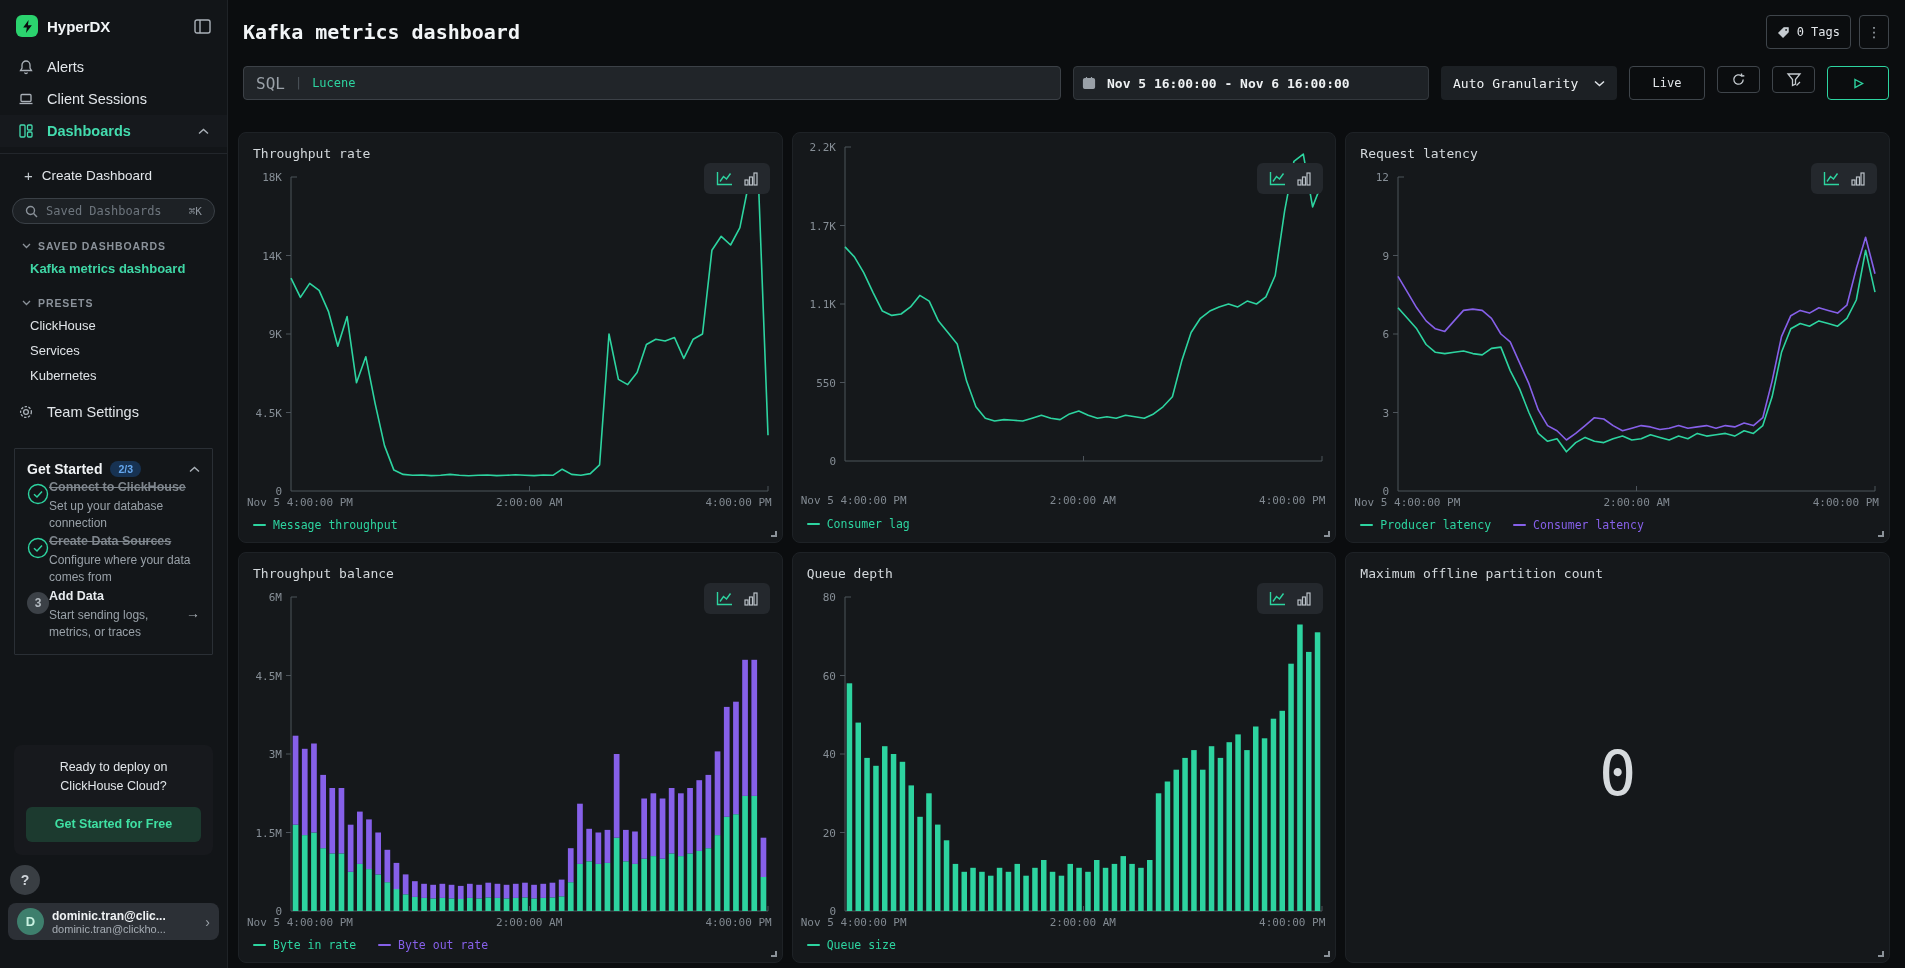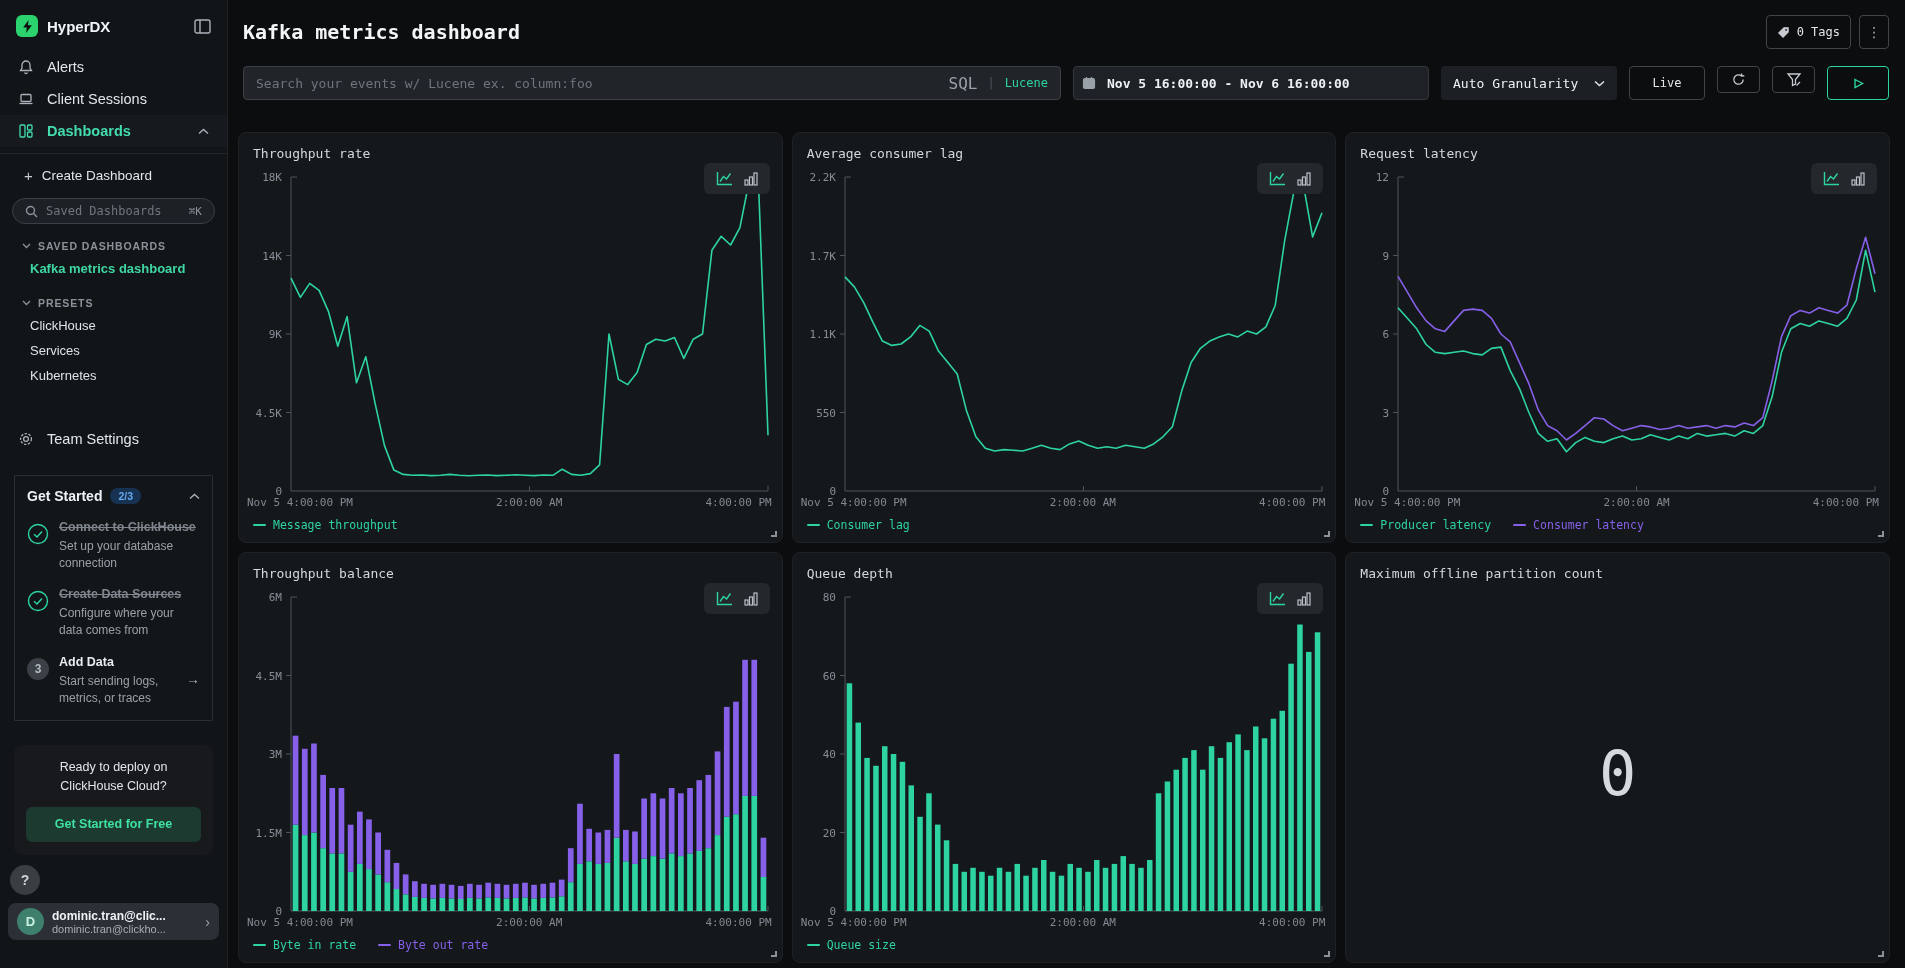--- a/index.html
+++ b/index.html
@@ -17,27 +17,27 @@
   .sb-divider{height:1px;background:#22262b;margin-top:6px}
   .create{display:flex;align-items:center;gap:9px;padding:13px 18px 8px 24px;font-size:13.5px;color:#e2e6ea}
   .plus{color:#c6ccd1;font-size:15px}
   .sb-search{margin:6px 12px 0;display:flex;align-items:center;gap:8px;background:#1d2125;border:1px solid #3a4046;border-radius:999px;padding:5px 12px;color:#6d757d}
   .sb-search input{flex:1;min-width:0;background:none;border:none;outline:none;color:#aeb5bb;font-family:"DejaVu Sans Mono",monospace;font-size:12px}
   .sb-search input::placeholder{color:#6d757d}
   .kbd{font-family:"DejaVu Sans Mono",monospace;font-size:11px;color:#8b929a}
   .sec-head{display:flex;align-items:center;gap:7px;padding:16px 18px 4px 22px;font-size:10.5px;letter-spacing:.9px;color:#8b929a;font-weight:bold}
   .sec-item{padding:5px 18px 5px 30px;font-size:13px;color:#dfe3e7;cursor:pointer}
   .sec-item.active{color:#3fd6a5;font-weight:bold}
-  .team{display:flex;align-items:center;gap:13px;padding:8px 18px;font-size:14.5px;color:#e2e6ea;margin-top:35px}
+  .team{display:flex;align-items:center;gap:13px;padding:8px 18px;font-size:14.5px;color:#e2e6ea;margin-top:8px}
 
   .gs-card{margin:20px 14px 0;border:1px solid #2a2f35;border-radius:1px;padding:12px 12px 14px;background:#131619}
   .gs-head{display:flex;align-items:center;gap:8px;font-weight:bold;font-size:14px;color:#f0f3f5}
   .gs-badge{background:#173252;color:#66a8ef;font-size:10.5px;font-weight:bold;border-radius:999px;padding:2px 8px}
   .gs-head .chev{margin-left:auto;color:#aab1b8}
-  .gs-step{display:flex;gap:10px;margin-top:13px;align-items:flex-start}
+  .gs-step{display:flex;align-items:flex-start}
   .gs-ico{width:22px;height:22px;flex:none;margin-top:6px}
   .gs-num{width:22px;height:22px;flex:none;margin-top:6px;border-radius:50%;background:#3c4147;color:#b3bac0;font-size:12px;font-weight:bold;display:flex;align-items:center;justify-content:center}
   .gs-title{font-size:12.5px;font-weight:bold;color:#e8ecef;line-height:1.35}
   .gs-title.done{color:#7f868d;text-decoration:line-through}
   .gs-desc{font-size:12px;color:#99a1a8;margin-top:2px;line-height:1.4}
   .gs-arrow{margin-left:auto;color:#aab1b8;align-self:center;font-size:14px}
 
   .sb-bottom{margin-top:auto}
   .cloud{margin:0 14px;background:#17191d;border-radius:8px;padding:13px 12px;text-align:center;font-size:12.5px;color:#e2e6ea;line-height:1.55}
   .cloud-btn{margin-top:10px;background:#1c3a2f;color:#3fe0a3;font-weight:bold;font-size:12.5px;border-radius:6px;padding:8px 10px;cursor:pointer}
@@ -260,21 +260,20 @@
             </svg>
           </span>
         <span>0 Tags</span>
       </div>
       <div class="btn kebab">⋮</div>
     </div>
   </div>
 
   <div class="toolbar">
     <div class="search">
-      <input type="text" placeholder="Search your events w/ Lucene ex. column:foo" style="">
       <span class="sql-lbl">SQL</span>
       <span class="pipe">|</span>
       <span class="lucene-lbl">Lucene</span>
     </div>
     <div class="date-btn">
       <span>
           <svg width="14" height="14" viewBox="0 0 14 14" fill="none" stroke="#9aa1a8" stroke-width="1.2">
             <rect x="1.5" y="2.5" width="11" height="10" rx="1.5" fill="#9aa1a8"></rect>
             <line x1="4.5" y1="1" x2="4.5" y2="3.5" stroke="#9aa1a8"></line>
             <line x1="9.5" y1="1" x2="9.5" y2="3.5" stroke="#9aa1a8"></line>
@@ -353,23 +352,20 @@
           <span>2:00:00 AM</span>
           <span>4:00:00 PM</span>
         </div>
       <div class="p-legend">
           <span class="lg-item" style="color:#2dd4a0"><span class="lg-dash" style="background:#2dd4a0"></span>Message throughput</span>
         </div>
       <span class="resize"></span>
     </section>
 
     <section class="panel">
-      <div class="p-head">
-          <span class="p-title">Average consumer lag</span>
-        </div>
       <div class="p-toggle">
         <span>
             <svg width="17" height="15" viewBox="0 0 17 15" fill="none" stroke="#2dd4a0" stroke-width="1.4">
               <path d="M1.5 1 V13.5 H16"></path>
               <polyline points="4,10.5 7.5,5.5 10.5,8 14.5,2.5"></polyline>
             </svg>
           </span>
         <span>
             <svg width="14" height="15" viewBox="0 0 14 15" fill="none" stroke="#b9c0c7" stroke-width="1.2">
               <rect x="1" y="9" width="3" height="5"></rect>

